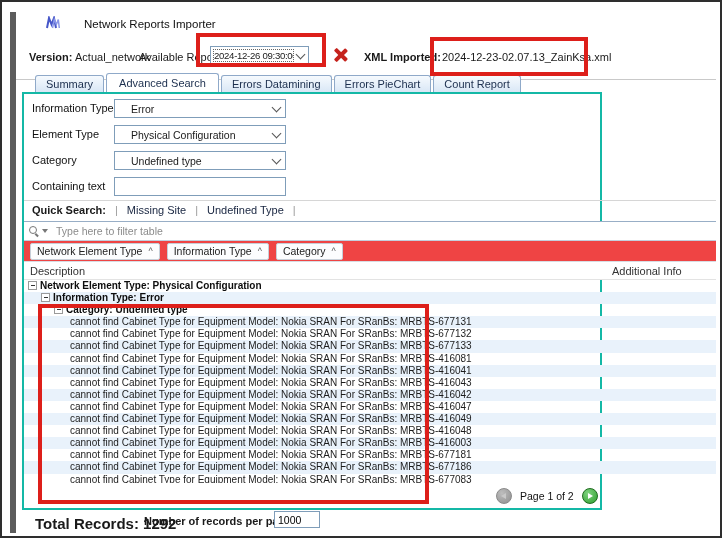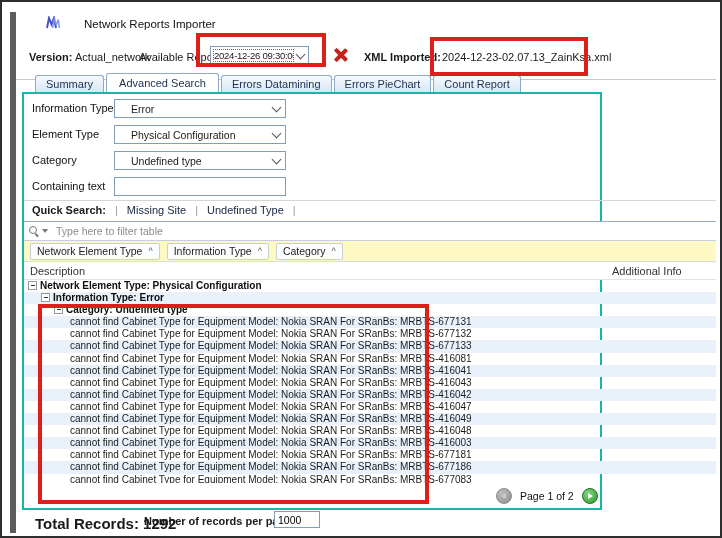--- a/index.html
+++ b/index.html
@@ -58,21 +58,21 @@
   .filter{position:absolute;left:0px;top:127px;width:692px;height:19px;border-top:1px solid #98aec6;border-bottom:1px solid #c3cfdd;
           background:#fff;display:flex;align-items:center;box-sizing:border-box;padding:9px 4px;gap:2px;}
   .mag{position:relative;width:12px;height:12px;flex:none;}
   .mag .lens{position:absolute;left:1px;top:1px;width:6px;height:6px;border:1.4px solid #777;border-radius:50%;}
   .mag .tail{position:absolute;left:8px;top:8px;width:4px;height:1.6px;background:#777;transform:rotate(45deg);transform-origin:0 0;}
   .caret-dn{width:0;height:0;border-left:3px solid transparent;border-right:3px solid transparent;border-top:4px solid #777;margin-right:4px;}
   .filter input{border:none;outline:none;flex:1;font-family:"Liberation Sans",sans-serif;font-size:10.5px;color:#333;}
   .filter input::placeholder{color:#8b8b8b;}
 
   
-  .chips{position:absolute;left:0px;top:147px;width:692px;height:21px;background:#fef9c3;border-bottom:1px solid #d8dde3;
+  .chips{position:absolute;left:0px;top:147px;width:692px;height:21px;background:#ef4444;border-bottom:1px solid #d8dde3;
          display:flex;align-items:center;gap:7px;padding-left:6px;box-sizing:border-box;}
   .chip{background:#fcfdfe;border:1px solid #c7cfd8;border-radius:2px;height:15px;display:flex;align-items:center;
         gap:6px;padding:0 6px;color:#222;font-size:10.5px;}
   .chip .up{font-size:9px;color:#555;}
 
   
   .thead{position:absolute;left:0;top:168px;width:692px;height:17px;border-bottom:1px solid #e3e3e3;background:#fff;}
   .thead .c1{position:absolute;left:6px;top:3px;color:#333;}
   .thead .c2{position:absolute;left:588px;top:3px;color:#333;}
   .rows{position:absolute;left:0;top:186px;width:692px;height:203px;overflow:hidden;}

